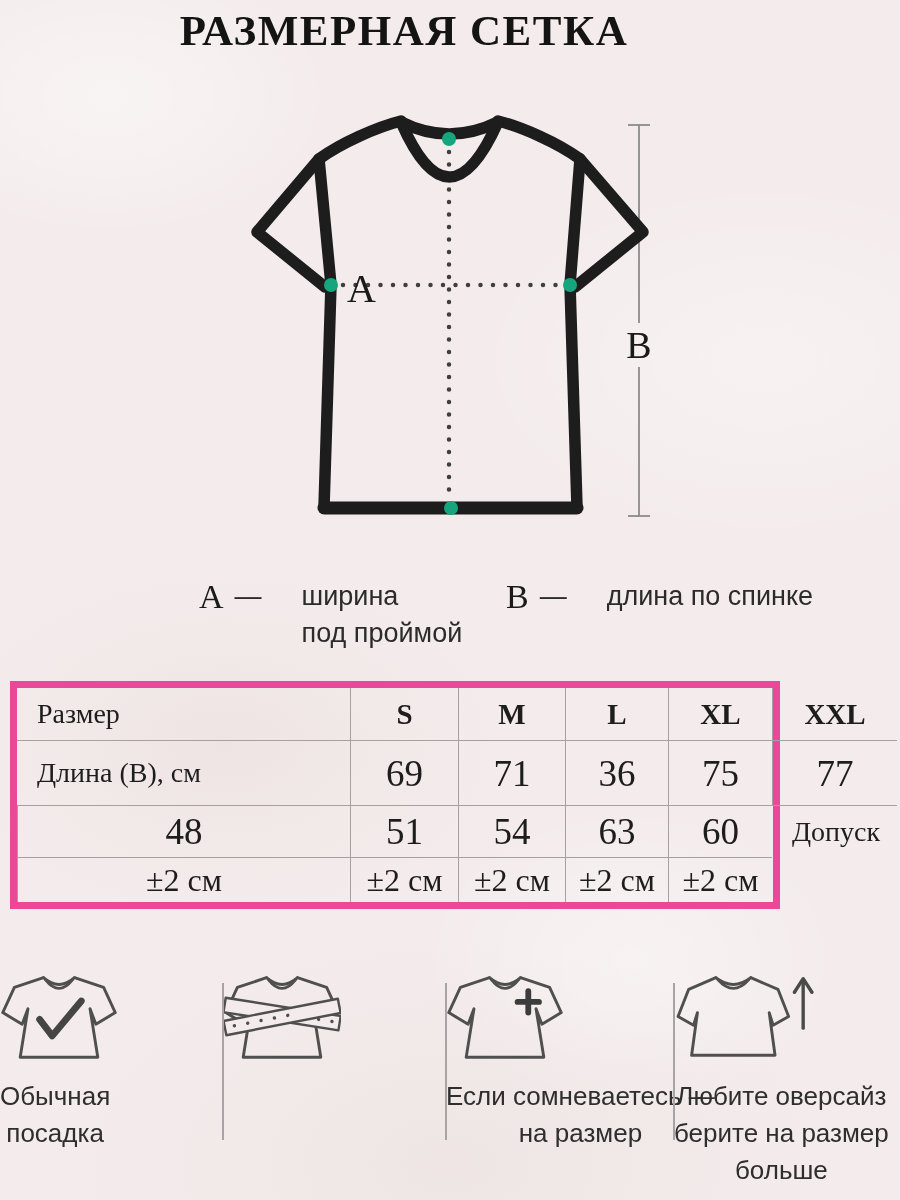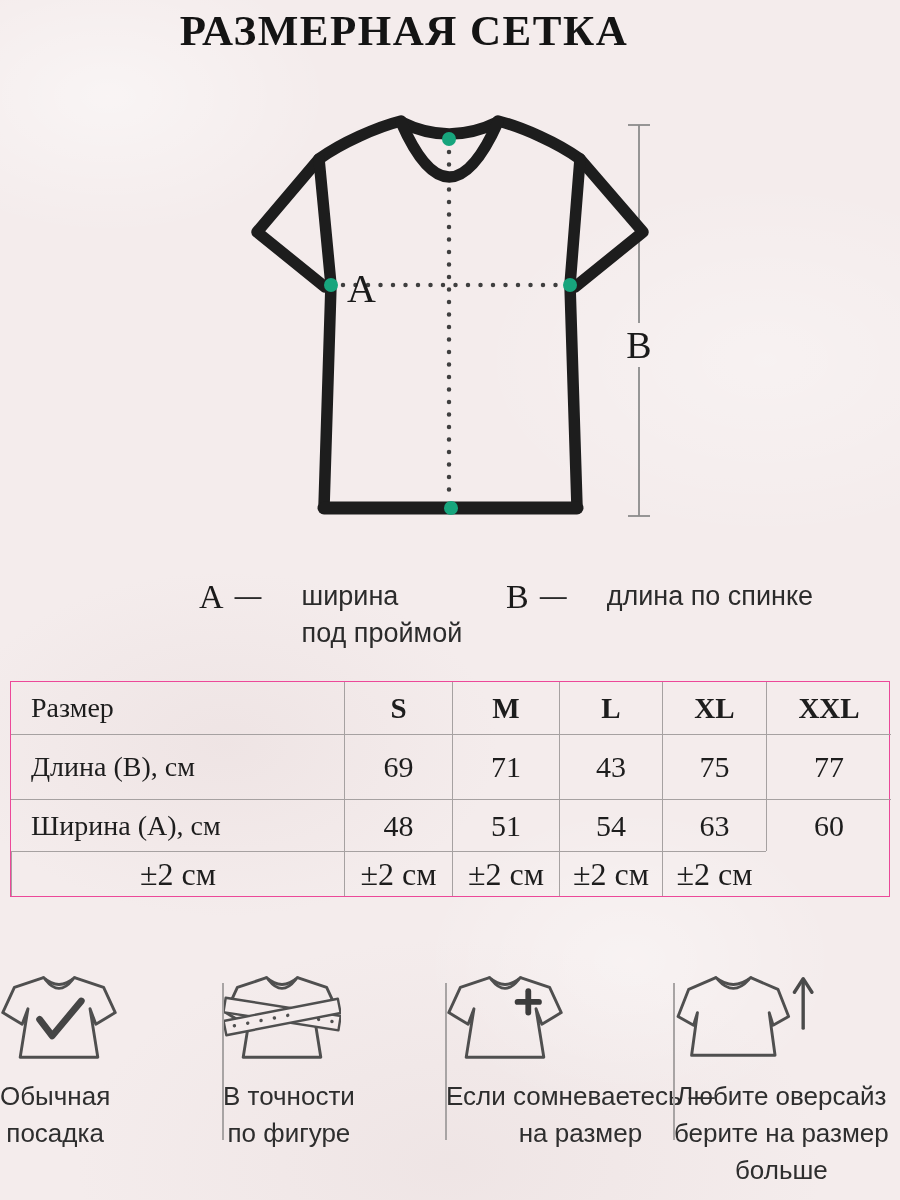--- a/index.html
+++ b/index.html
@@ -29,35 +29,35 @@
   
   .legend{position:absolute;display:flex;gap:11px;font-size:27px;color:#2b2b2b;}
   .legend-a{left:199px;top:578px;}
   .legend-b{left:506px;top:578px;}
   .legend .letter{font-family:"Liberation Serif",serif;font-size:34px;line-height:37px;color:#1a1a1a;}
   .legend .dash{line-height:37px;}
   .legend .lines{display:flex;flex-direction:column;line-height:37px;margin-left:29px;}
 
   
   .size-table{
-    position:absolute;left:10px;top:681px;width:880px;
+    position:absolute;left:10px;top:681px;width:770px;
     display:grid;
     grid-template-columns:333px 108px 107px 103px 104px 125px;
     grid-template-rows:52px 65px 52px 45px;
-    border:1px solid #ec4899;box-sizing:border-box;
+    border:7px solid #ec4899;box-sizing:border-box;
   }
   .cell{
     display:flex;align-items:center;justify-content:center;
     font-family:"Liberation Serif",serif;color:#1d1d1d;box-sizing:border-box;
   }
   .cell.vline{border-left:1px solid #a6a1a1;}
   .cell.hline{border-top:1px solid #a6a1a1;}
   .cell.label{justify-content:flex-start;padding-left:20px;font-size:28px;}
   .cell.size-h{font-size:29px;font-weight:600;}
-  .cell.val{font-size:30px;}
+  .cell.val{font-size:37px;}
   .cell.tol{font-size:32px;}
 
   
   .fit-guide{
     position:absolute;left:0;top:958px;width:900px;
     display:grid;grid-template-columns:223px 223px 228px 226px;
   }
   .fit-item{display:flex;flex-direction:column;align-items:flex-start;}
   .fit-icon{margin-top:10px;}
   .fit-caption{
@@ -131,31 +131,31 @@
   <div class="cell label">Размер</div>
   <div class="cell size-h vline">S</div>
   <div class="cell size-h vline">M</div>
   <div class="cell size-h vline">L</div>
   <div class="cell size-h vline">XL</div>
   <div class="cell size-h vline">XXL</div>
 
   <div class="cell label hline">Длина (В), см</div>
   <div class="cell val vline hline">69</div>
   <div class="cell val vline hline">71</div>
-  <div class="cell val vline hline">43</div>
+  <div class="cell val vline hline">36</div>
   <div class="cell val vline hline">75</div>
   <div class="cell val vline hline">77</div>
 
-  <div class="cell label hline">Ширина (А), см</div>
   <div class="cell val vline hline">48</div>
   <div class="cell val vline hline">51</div>
   <div class="cell val vline hline">54</div>
   <div class="cell val vline hline">63</div>
   <div class="cell val vline hline">60</div>
 
+  <div class="cell label hline">Допуск</div>
   <div class="cell tol vline hline">±2 см</div>
   <div class="cell tol vline hline">±2 см</div>
   <div class="cell tol vline hline">±2 см</div>
   <div class="cell tol vline hline">±2 см</div>
   <div class="cell tol vline hline">±2 см</div>
 </div>
 
 <div class="fit-guide">
 
   <div class="fit-item">
@@ -189,24 +189,20 @@
         <rect x="0" y="43" width="120" height="15" fill="#f4ecec" stroke-width="2.5"></rect>
         <g fill="#4f4f4f" stroke="none">
           <circle cx="10" cy="50" r="1.8"></circle>
             <circle cx="24" cy="50" r="1.8"></circle>
           <circle cx="38" cy="50" r="1.8"></circle>
             <circle cx="52" cy="50" r="1.8"></circle>
           <circle cx="66" cy="50" r="1.8"></circle>
         </g>
       </g>
     </svg>
-    <div class="fit-caption">
-      <div>В точности</div>
-      <div>по фигуре</div>
-    </div>
   </div>
 
   <div class="fit-item">
     <svg class="fit-icon" width="118" height="97" viewBox="0 0 120 100" fill="none" stroke="#4f4f4f" stroke-width="3" stroke-linejoin="round" stroke-linecap="round">
       <path d="M44 10 L14 20 L2 46 L22 58 L28 42 L20 92 L100 92 L92 42 L98 58 L118 46 L106 20 L76 10"></path>
       <path d="M44 10 Q60 24 76 10"></path>
       <path d="M46 12 Q60 30 74 12"></path>
       <g stroke="#3c3c3c" stroke-width="6">
         <line x1="84" y1="24" x2="84" y2="46"></line>
         <line x1="73" y1="35" x2="95" y2="35"></line>

